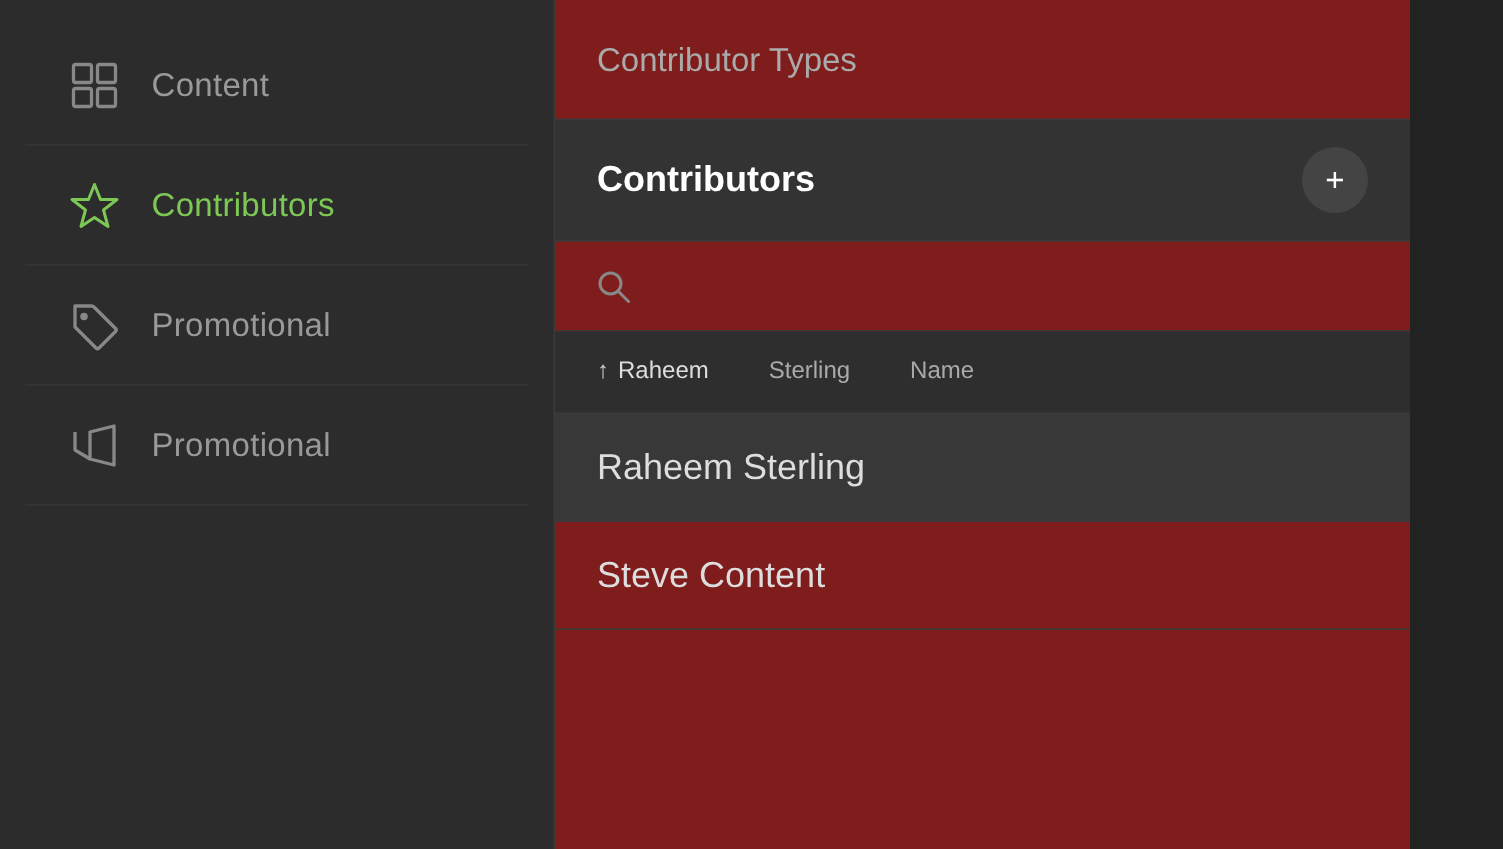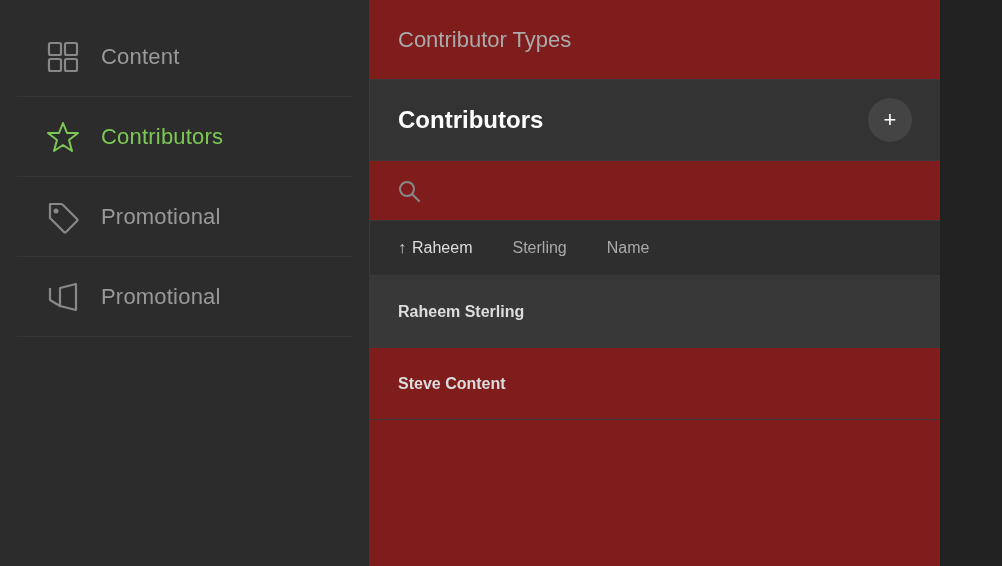--- a/index.html
+++ b/index.html
@@ -183,23 +183,23 @@
       min-height: 72px;
       display: flex;
       align-items: center;
     }
 
     .list-item:first-child {
       background-color: #383838;
     }
 
     .list-item-name {
-      font-size: 16px;
+      font-size: 24px;
       color: #ddd;
-      font-weight: 700;
+      font-weight: 400;
     }
 
     
     .right-panel {
       width: 62px;
       background-color: #222;
     }
 
     
     svg {

